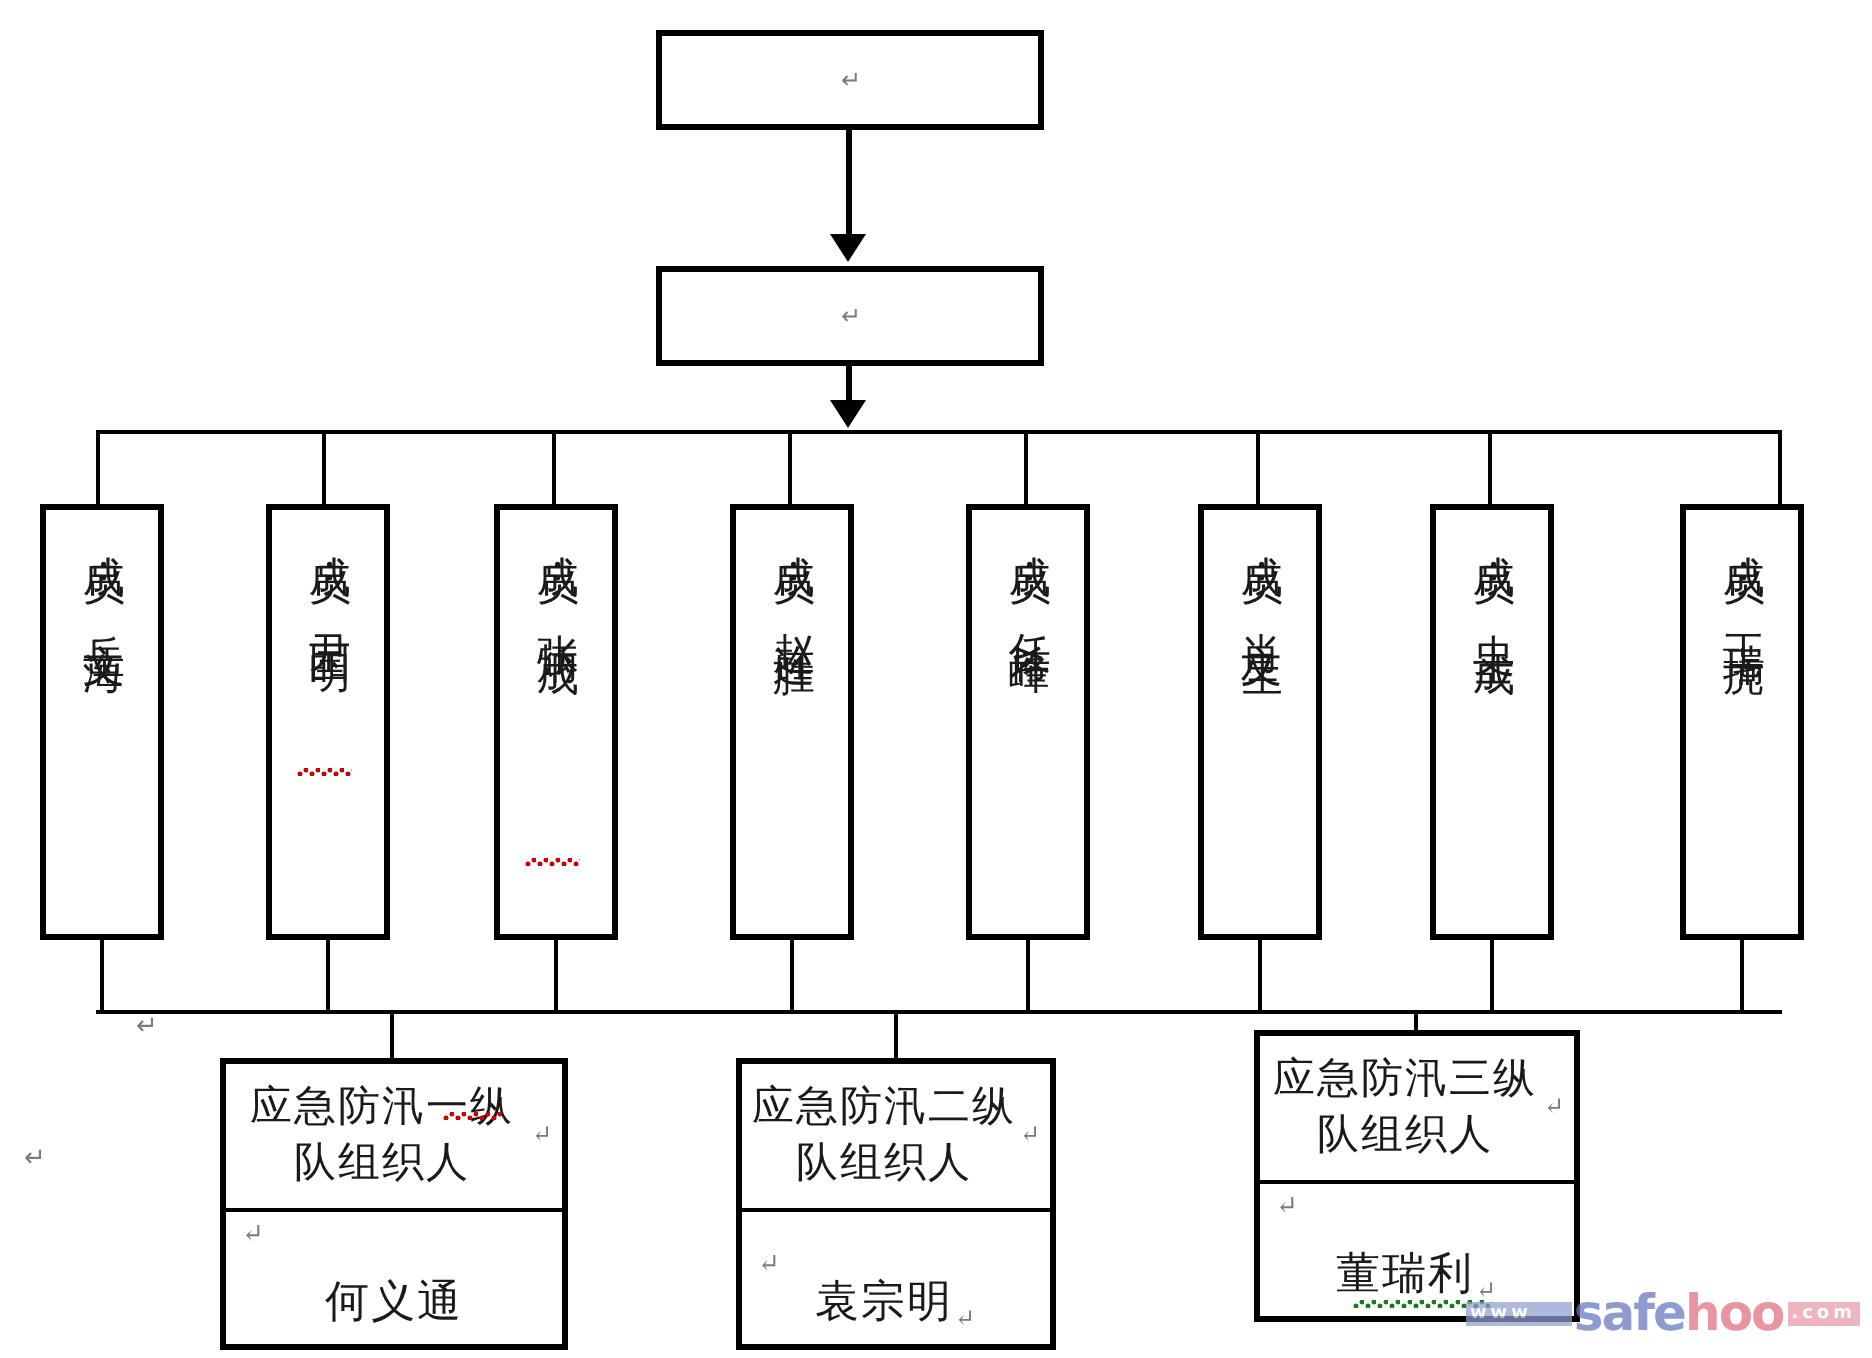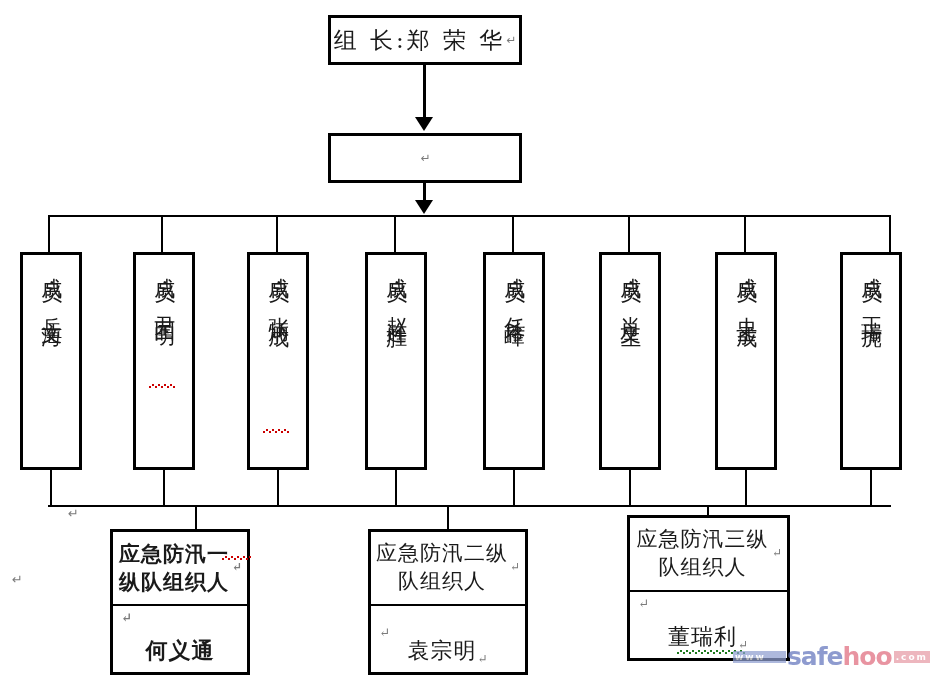--- a/index.html
+++ b/index.html
@@ -175,21 +175,20 @@
     margin-left:2px;
     line-height:1;
   }
 </style>
 </head>
 <body>
 
 <div id="chart">
 
   <div class="box" style="left:328px;top:15px;width:194px;height:50px;">
-    <span class="hbox-text">组 长:郑 荣 华</span>
       <span class="pil-in">↵</span>
   </div>
 
   <div class="ln vline-thick" style="left:423px;top:65px;width:3px;height:52px;"></div>
   <div class="arrow" style="left:415px;top:117px;"></div>
 
   <div class="box" style="left:328px;top:133px;width:194px;height:50px;">
       <span class="pil-in">↵</span>
   </div>
 
@@ -257,21 +256,21 @@
   <div class="ln vline" style="left:629px;top:470px;width:2px;height:36px;"></div>
   <div class="ln vline" style="left:745px;top:470px;width:2px;height:36px;"></div>
   <div class="ln vline" style="left:870px;top:470px;width:2px;height:36px;"></div>
 
   <div class="ln hline" style="left:48px;top:505px;width:843px;height:2px;"></div>
 
   <div class="ln vline" style="left:195px;top:505px;width:2px;height:24px;"></div>
   <div class="ln vline" style="left:447px;top:505px;width:2px;height:24px;"></div>
   <div class="ln vline" style="left:707px;top:505px;width:2px;height:24px;"></div>
 
-  <div class="team" style="left:110px;top:529px;width:140px;height:146px;font-weight:bold;">
+  <div class="team" style="left:110px;top:529px;width:174px;height:146px;">
     <div class="team-title">
       <span>应急防汛一纵队组织人</span>
         <span class="pil-in">↵</span>
       <span class="squig-red" style="left:108px;top:24px;width:30px;"></span>
     </div>
     <div class="team-name">
       <span class="pil-tl">↵</span>
       <span>何义通</span>
     </div>
   </div>

